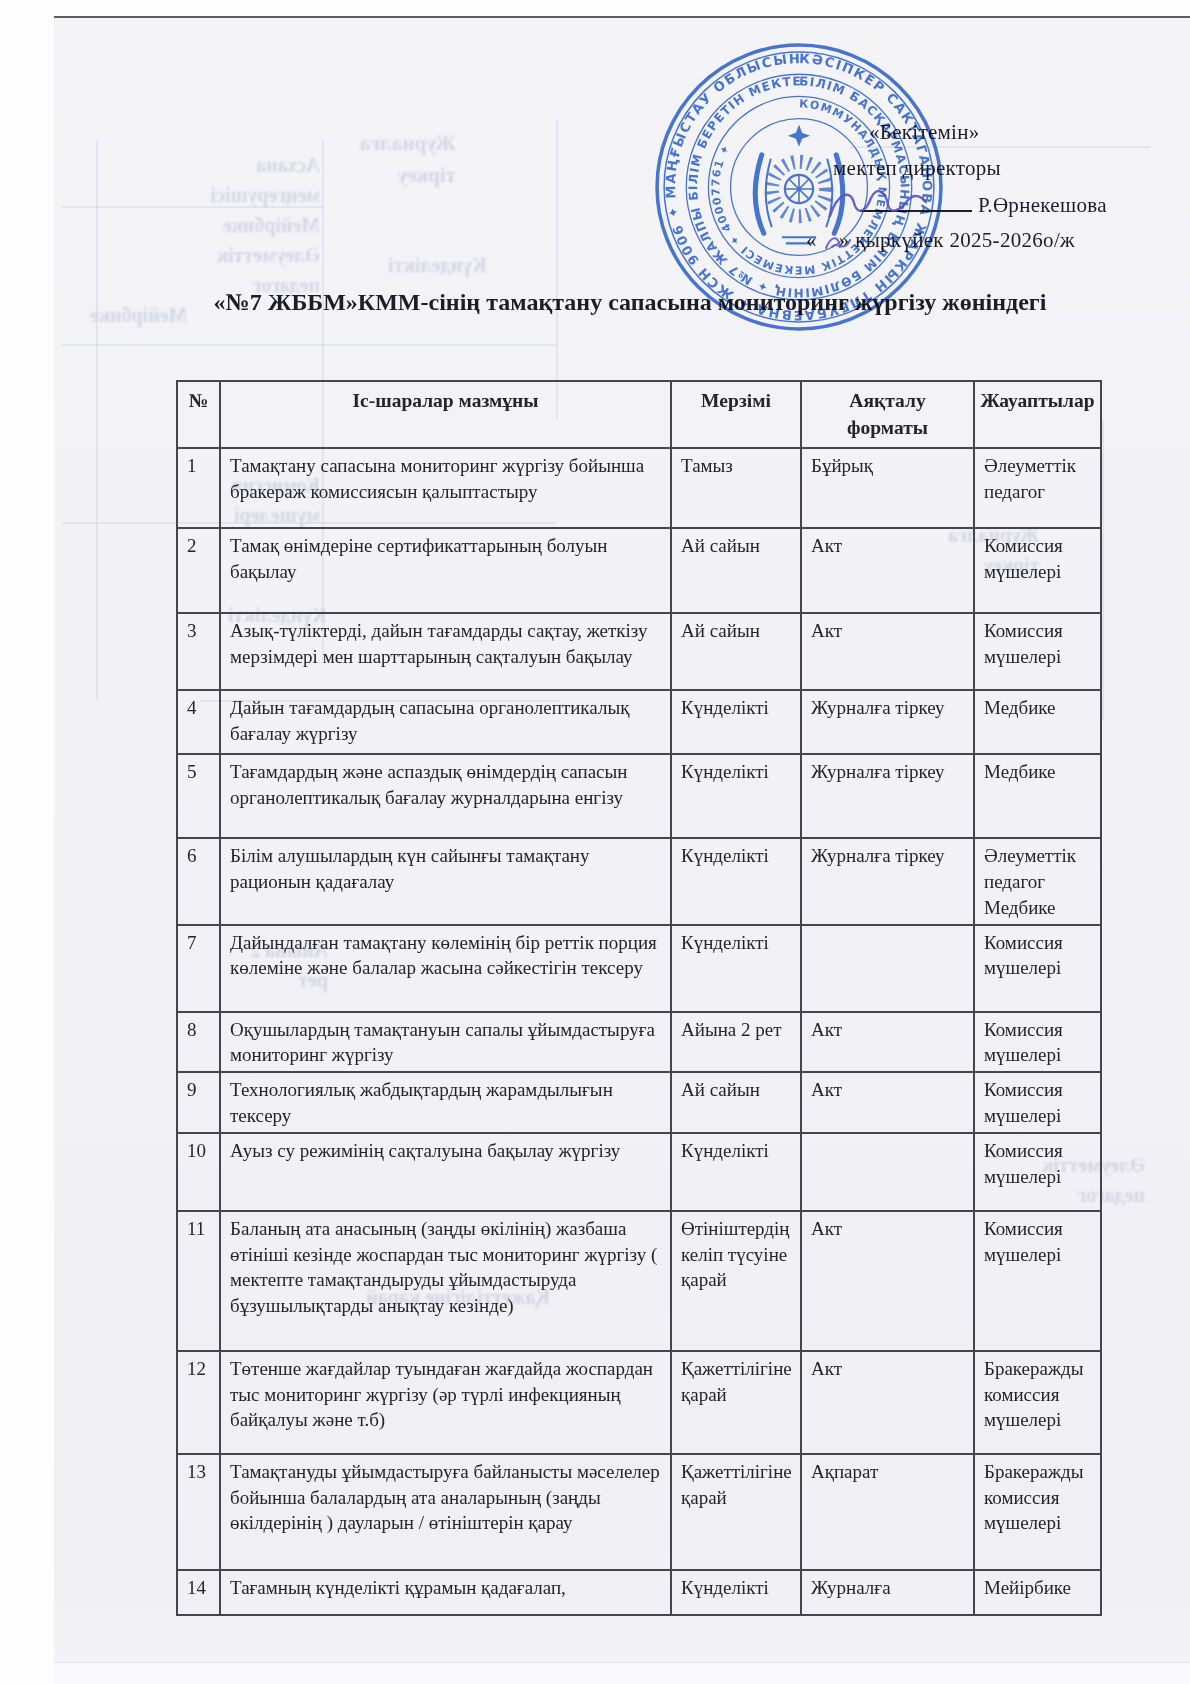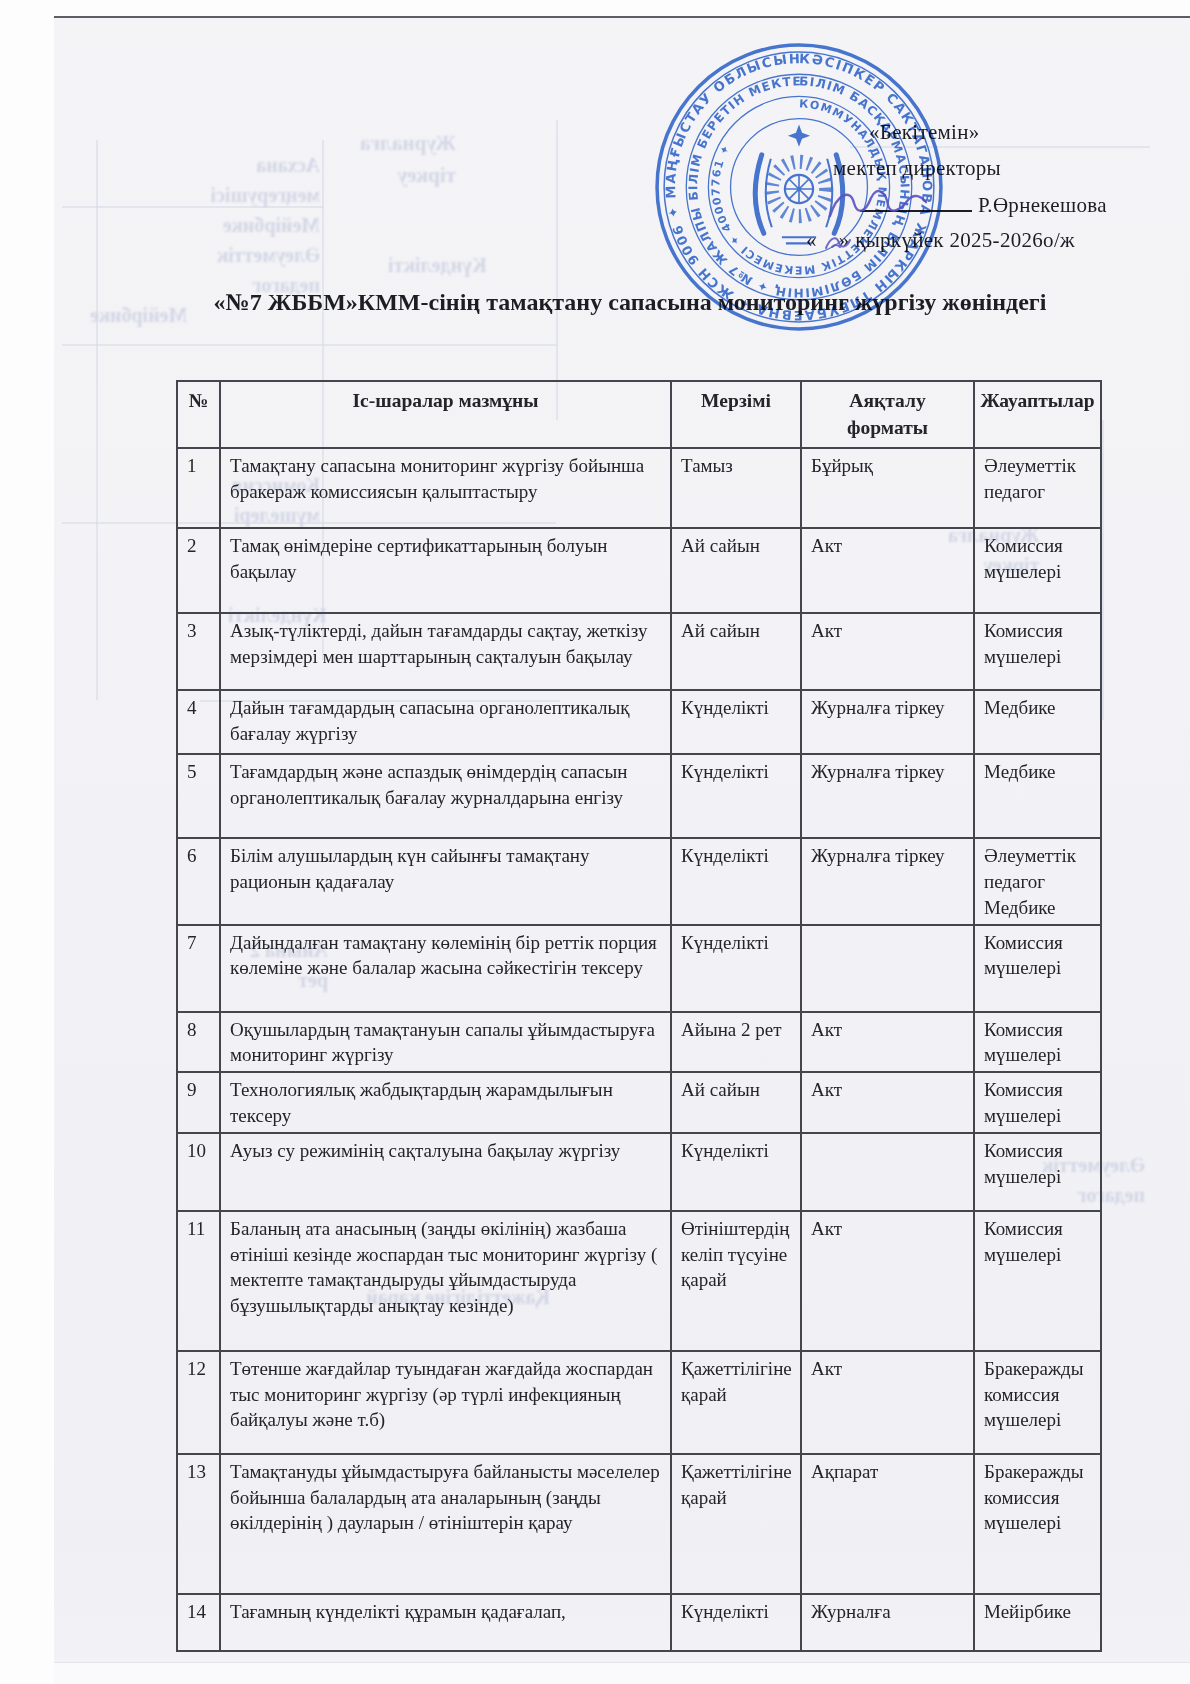--- a/index.html
+++ b/index.html
@@ -71,21 +71,21 @@
   table.plan col.c-format{width:173px;}
   table.plan col.c-resp{width:127px;}
   table.plan th,table.plan td{border:2px solid #45454d;vertical-align:top;padding:4px 8px 3px 9px;text-align:left;}
   table.plan th{text-align:center;font-weight:bold;font-size:19.5px;padding:6px 4px;vertical-align:top;}
   table.plan th.hdr-format{padding:6px 26px;}
   td.num{padding-left:7px;}
   td.term{overflow-wrap:anywhere;}
   td.format{padding-right:40px;}
   tr.hr{height:60px;} tr.r1{height:80px;} tr.r2{height:85px;} tr.r3{height:77px;} tr.r4{height:64px;}
   tr.r5{height:84px;} tr.r6{height:83px;} tr.r7{height:87px;} tr.r8{height:55px;} tr.r9{height:57px;}
-  tr.r10{height:78px;margin-left:21px;} tr.r11{height:140px;} tr.r12{height:103px;} tr.r13{height:140px;} tr.r14{height:57px;border-radius:13px;}
+  tr.r10{height:78px;margin-left:21px;} tr.r11{height:140px;} tr.r12{height:103px;} tr.r13{height:116px;} tr.r14{height:45px;border-radius:13px;}
 </style>
 </head>
 <body>
 
 <div class="canvas">
   <div class="scan"></div>
   <div class="bottom-strip"></div>
 
   <div class="bleed">
     <div class="bt bt0">Асхана

